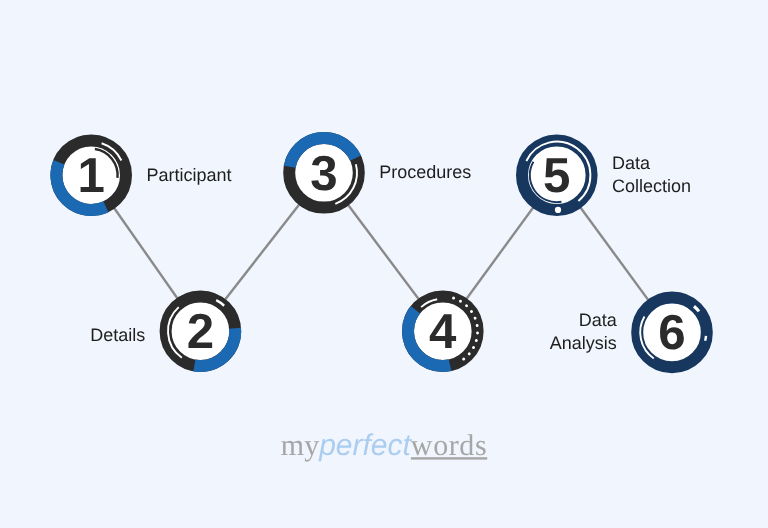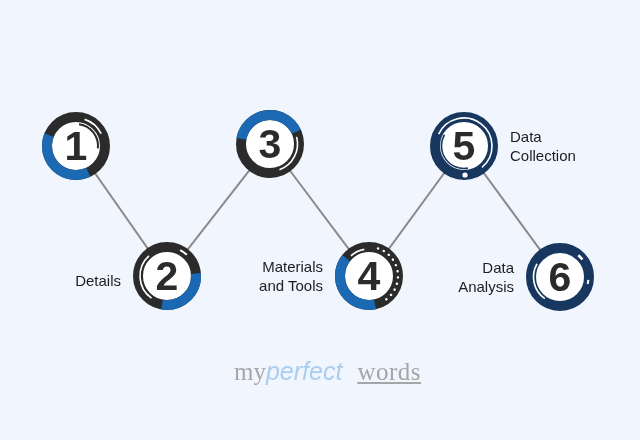--- a/index.html
+++ b/index.html
@@ -29,21 +29,20 @@
   .label.side-left{text-align:right;}
   .logo{
     position:absolute;top:357px;left:50%;
     transform:translateX(-50%);
     font-size:25px;white-space:nowrap;
     -webkit-user-select:none;user-select:none;
   }
   .logo-my,.logo-words{
     font-family:"Liberation Serif",serif;
     color:var(--logo-gray,#a6a6a6);
-    margin-left:15px;
   }
   .logo-words{letter-spacing:0.5px;text-decoration:underline;}
   .logo-perfect{
     font-family:"Liberation Sans",sans-serif;
     font-weight:400;font-style:italic;
     color:var(--logo-blue,#aacdf0);
   }
 </style>
 </head>
 <body>
@@ -110,23 +109,23 @@
     <svg class="ring" width="80" height="80" viewBox="0 0 80 80">
         <circle cx="40" cy="40" r="30" fill="#ffffff"></circle>
         <circle cx="40" cy="40" r="29" fill="none" stroke="#17375e" stroke-width="10"></circle>
         <path d="M 24.800224436697285 61.70752917365829 A 26.5 26.5 0 0 1 17.050326799712376 26.749999999999996" fill="none" stroke="#ffffff" stroke-width="1.6"></path>
         <path d="M 58.319446876066365 18.167733371109126 A 28.5 28.5 0 0 1 62.45830647779158 22.453647953218738" fill="none" stroke="#ffffff" stroke-width="2.6"></path>
         <path d="M 68.34387401799579 42.97906120312812 A 28.5 28.5 0 0 1 67.6534281988659 46.89477402459053" fill="none" stroke="#ffffff" stroke-width="2"></path>
       </svg>
     <span class="num">6</span>
   </div>
 
+  <div class="label" style="top: 146px; transform: translateY(-50%); left: 122px;">Participant</div>
   <div class="label side-left" style="top: 280px; transform: translateY(-50%); right: 519px;">Details</div>
-  <div class="label side-left" style="top: 276px; transform: translateY(-50%); right: 317px;">Materials
-and Tools</div>
+  <div class="label" style="top: 144px; transform: translateY(-50%); left: 316px;">Procedures</div>
   <div class="label" style="top: 146px; transform: translateY(-50%); left: 510px;">Data
 Collection</div>
   <div class="label side-left" style="top: 277px; transform: translateY(-50%); right: 126px;">Data
 Analysis</div>
 
   <div class="logo">
     <span class="logo-my">my</span><span class="logo-perfect">perfect</span><span class="logo-words">words</span>
   </div>
 </div>
 

